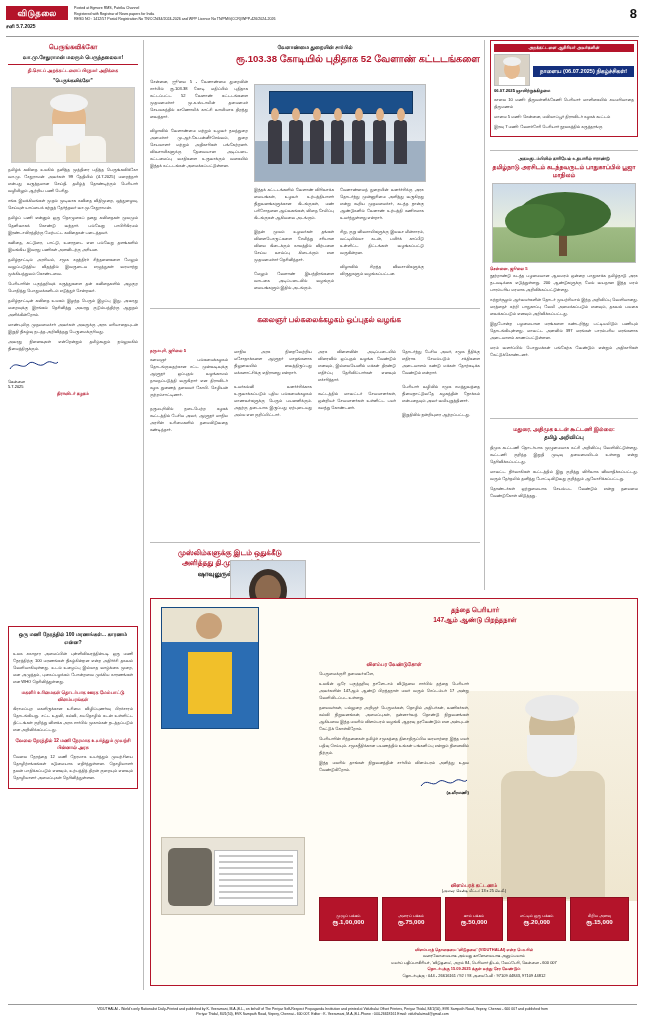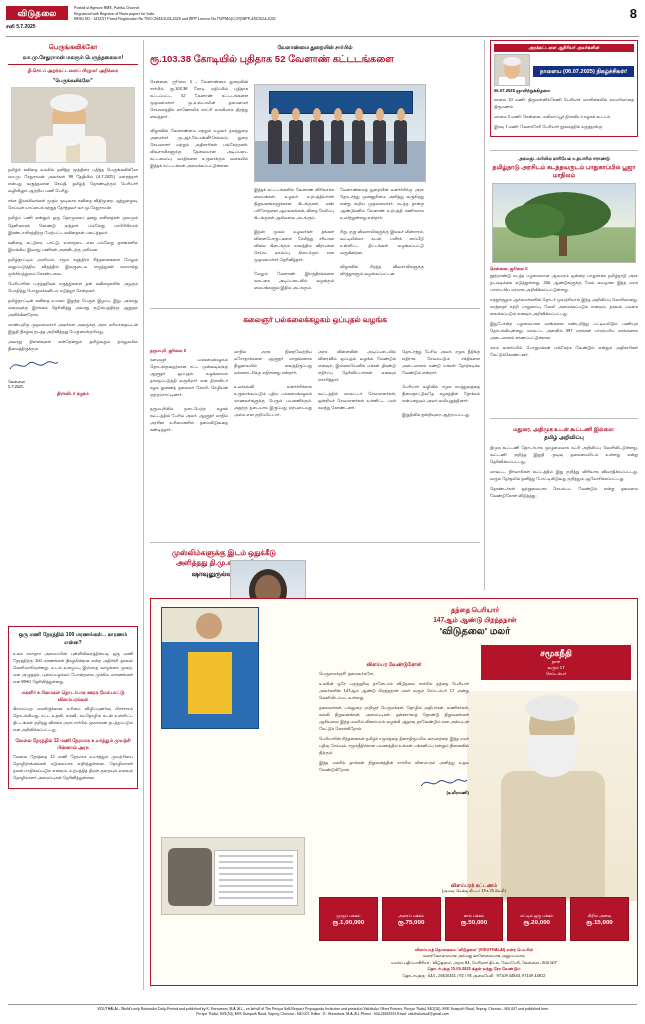--- a/index.html
+++ b/index.html
@@ -55,34 +55,34 @@
 
   .box2{position:absolute;left:8px;top:626px;width:130px;border:1px solid #b4142a;
     padding:4px;box-sizing:border-box;}
   .box2-title{font-size:5.2px;color:#111;font-weight:bold;text-align:center;line-height:1.5;}
   .sec-h{font-size:4.7px;color:#b4142a;font-weight:bold;text-align:center;line-height:1.5;
     margin:4px 0 2px 0;}
 
   
   .cc-hl{position:absolute;left:150px;top:44px;width:330px;}
   .cc-kicker{font-size:5.2px;color:#111;font-weight:bold;text-align:center;}
-  .cc-h1{font-size:9.6px;color:#b4142a;font-weight:bold;text-align:left;line-height:1.35;
+  .cc-h1{font-size:9.6px;color:#b4142a;font-weight:bold;text-align:right;line-height:1.35;
     margin-top:2px;}
 
   .photo{background:#d9d9d9;border:1px solid #bbb;position:relative;overflow:hidden;}
   .ph-sky{position:absolute;inset:0;background:linear-gradient(#cfd9e4,#eef1f4);}
   .ph-stage{position:absolute;left:0;bottom:0;width:100%;height:42%;background:#9fb0c2;}
   .ph-figs{position:absolute;left:6%;bottom:18%;width:88%;height:46%;}
   .fig{position:absolute;bottom:0;width:9%;height:100%;background:#3b3b44;border-radius:4px 4px 0 0;}
   .fig i{position:absolute;left:20%;top:-26%;width:60%;height:30%;border-radius:50%;background:#e0b38a;}
   .ph-banner{position:absolute;left:8%;top:6%;width:84%;height:22%;background:#1b4f8a;
     border:1px solid #12365f;}
 
   
-  .cc2{position:absolute;left:150px;top:315px;width:330px;}
+  .cc2{position:absolute;left:164px;top:315px;width:330px;}
   .cc2-h{font-size:7.4px;color:#b4142a;font-weight:bold;text-align:center;line-height:1.4;}
 
   
   .cc3{position:absolute;left:150px;top:548px;width:330px;}
   .cc3-h{font-size:7.2px;color:#b4142a;font-weight:bold;text-align:center;line-height:1.4;}
   .cc3-h2{font-size:6.4px;color:#111;font-weight:bold;text-align:center;margin-top:2px;}
 
   
   .rr-box{position:absolute;left:490px;top:40px;width:148px;border:1px solid #b4142a;
     box-sizing:border-box;padding:3px;}
@@ -284,21 +284,21 @@
 உயர்கல்வி வளர்ச்சிக்காக உருவாக்கப்படும் புதிய பல்கலைக்கழகம் மாணவர்களுக்கு பெரும் பயனளிக்கும். அதற்கு தடையாக இருப்பது ஏற்புடையது அல்ல என குறிப்பிட்டார்.</div>
   <div class="col tamil" style="left:318px;top:348px;width:78px;white-space:pre-line;">அரசு விளைவின் அடிப்படையில் விரைவில் ஒப்புதல் வழங்க வேண்டும் எனவும், இல்லையெனில் மக்கள் திரண்டு எதிர்ப்பு தெரிவிப்பார்கள் எனவும் எச்சரித்தார்.
 
 கூட்டத்தில் மாவட்டச் செயலாளர்கள், ஒன்றியச் செயலாளர்கள் உள்ளிட்ட பலர் கலந்து கொண்டனர்.</div>
   <div class="col tamil" style="left:402px;top:348px;width:78px;white-space:pre-line;">தொடர்ந்து பேசிய அவர், சமூக நீதிக்கு எதிராக செயல்படும் சக்திகளை அடையாளம் கண்டு மக்கள் தோற்கடிக்க வேண்டும் என்றார்.
 
 பெரியார் வழியில் சமூக சமத்துவத்தை நிலைநாட்டுவதே கழகத்தின் நோக்கம் என்பதையும் அவர் வலியுறுத்தினார்.
 
 இறுதியில் நன்றியுரை ஆற்றப்பட்டது.</div>
 
-  <div class="cc3" style="width:160px;left:144px;">
+  <div class="cc3" style="width:160px;left:150px;">
     <div class="cc3-h">முஸ்லிம்களுக்கு இடம் ஒதுக்கீடு</div>
     <div class="cc3-h">அளித்தது தி.மு.க ஆட்சிதான்!</div>
     <div class="cc3-h2">ஷாவுலுருல்லா பேட்டி</div>
   </div>
   <div style="position:absolute;left:150px;top:598px;font-size:4.2px;font-weight:bold;color:#b4142a;">சென்னை, ஜூலை 5</div>
   <div class="col tamil" style="left:150px;top:606px;width:74px;white-space:pre-line;">முஸ்லிம் சமூகத்திற்கு கல்வி மற்றும் வேலைவாய்ப்பில் இட ஒதுக்கீடு வழங்கியது தி.மு.க ஆட்சியே என்று ஷாவுலுருல்லா தெரிவித்தார்.
 
 செய்தியாளர்களை சந்தித்த அவர், சிறுபான்மை மக்களின் நலனுக்காக தொடர்ந்து பல திட்டங்கள் செயல்படுத்தப்பட்டு வருகின்றன என்றார்.</div>
   <div class="col tamil" style="left:230px;top:606px;width:74px;white-space:pre-line;">கல்வி நிறுவனங்களில் சேர்க்கை, இலவச பாடப்புத்தகம், விடுதி வசதி உள்ளிட்டவை சிறுபான்மை மாணவர்களுக்கு வழங்கப்படுகின்றன.
 
@@ -376,29 +376,22 @@
             <i></i>
             <i></i>
             <i></i>
           </div>
       </div>
     </div>
 
     <div class="ad-hdr">
       <div class="ad-h1">தந்தை பெரியார்</div>
       <div class="ad-h1">147ஆம் ஆண்டு பிறந்தநாள்</div>
-      <div class="ad-h2">'விடுதலை' மலர்</div>
-    </div>
-
-    <div class="ad-ribbon">
-      <div class="t1">சமூகநீதி</div>
-      <div class="t2">நாள்</div>
-      <div class="t2">வரும் 17</div>
-      <div class="t2">செப்டம்பர்</div>
-    </div>
+    </div>
+
 
     <div class="statue">
       <div class="st-bg"></div>
         <div class="st-body"></div>
       <div class="st-head"></div>
         <div class="st-hair"></div>
         <div class="st-beard"></div>
     </div>
 
     <div style="position:absolute;left:168px;top:62px;width:150px;">

